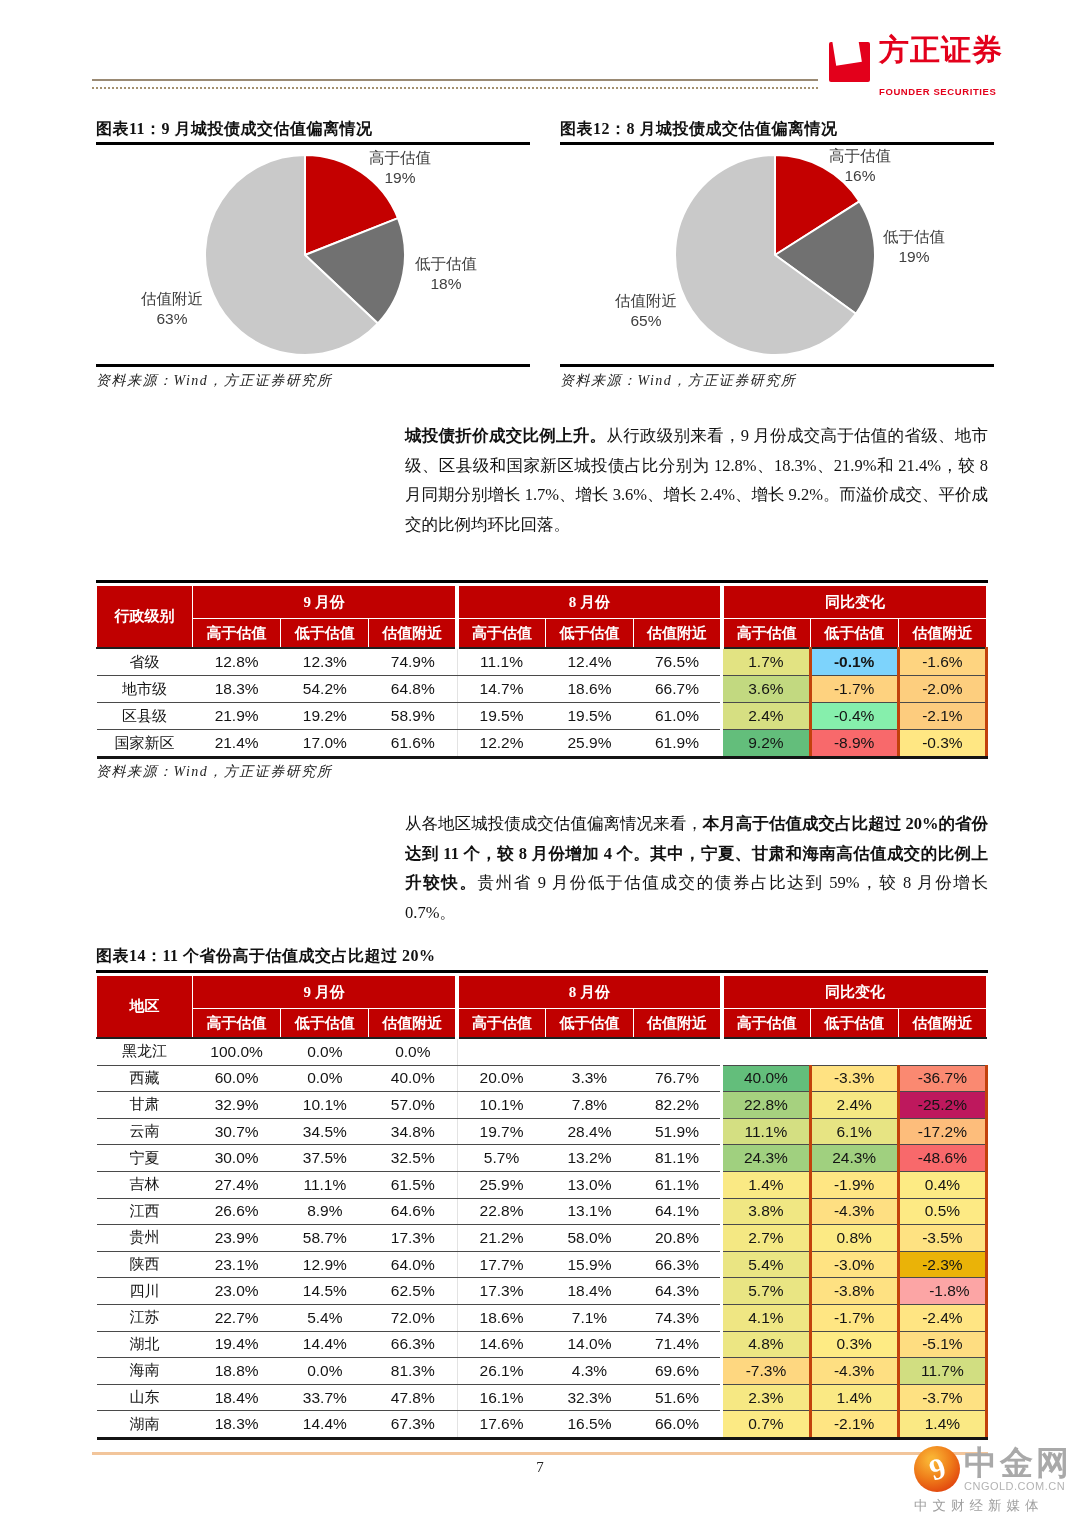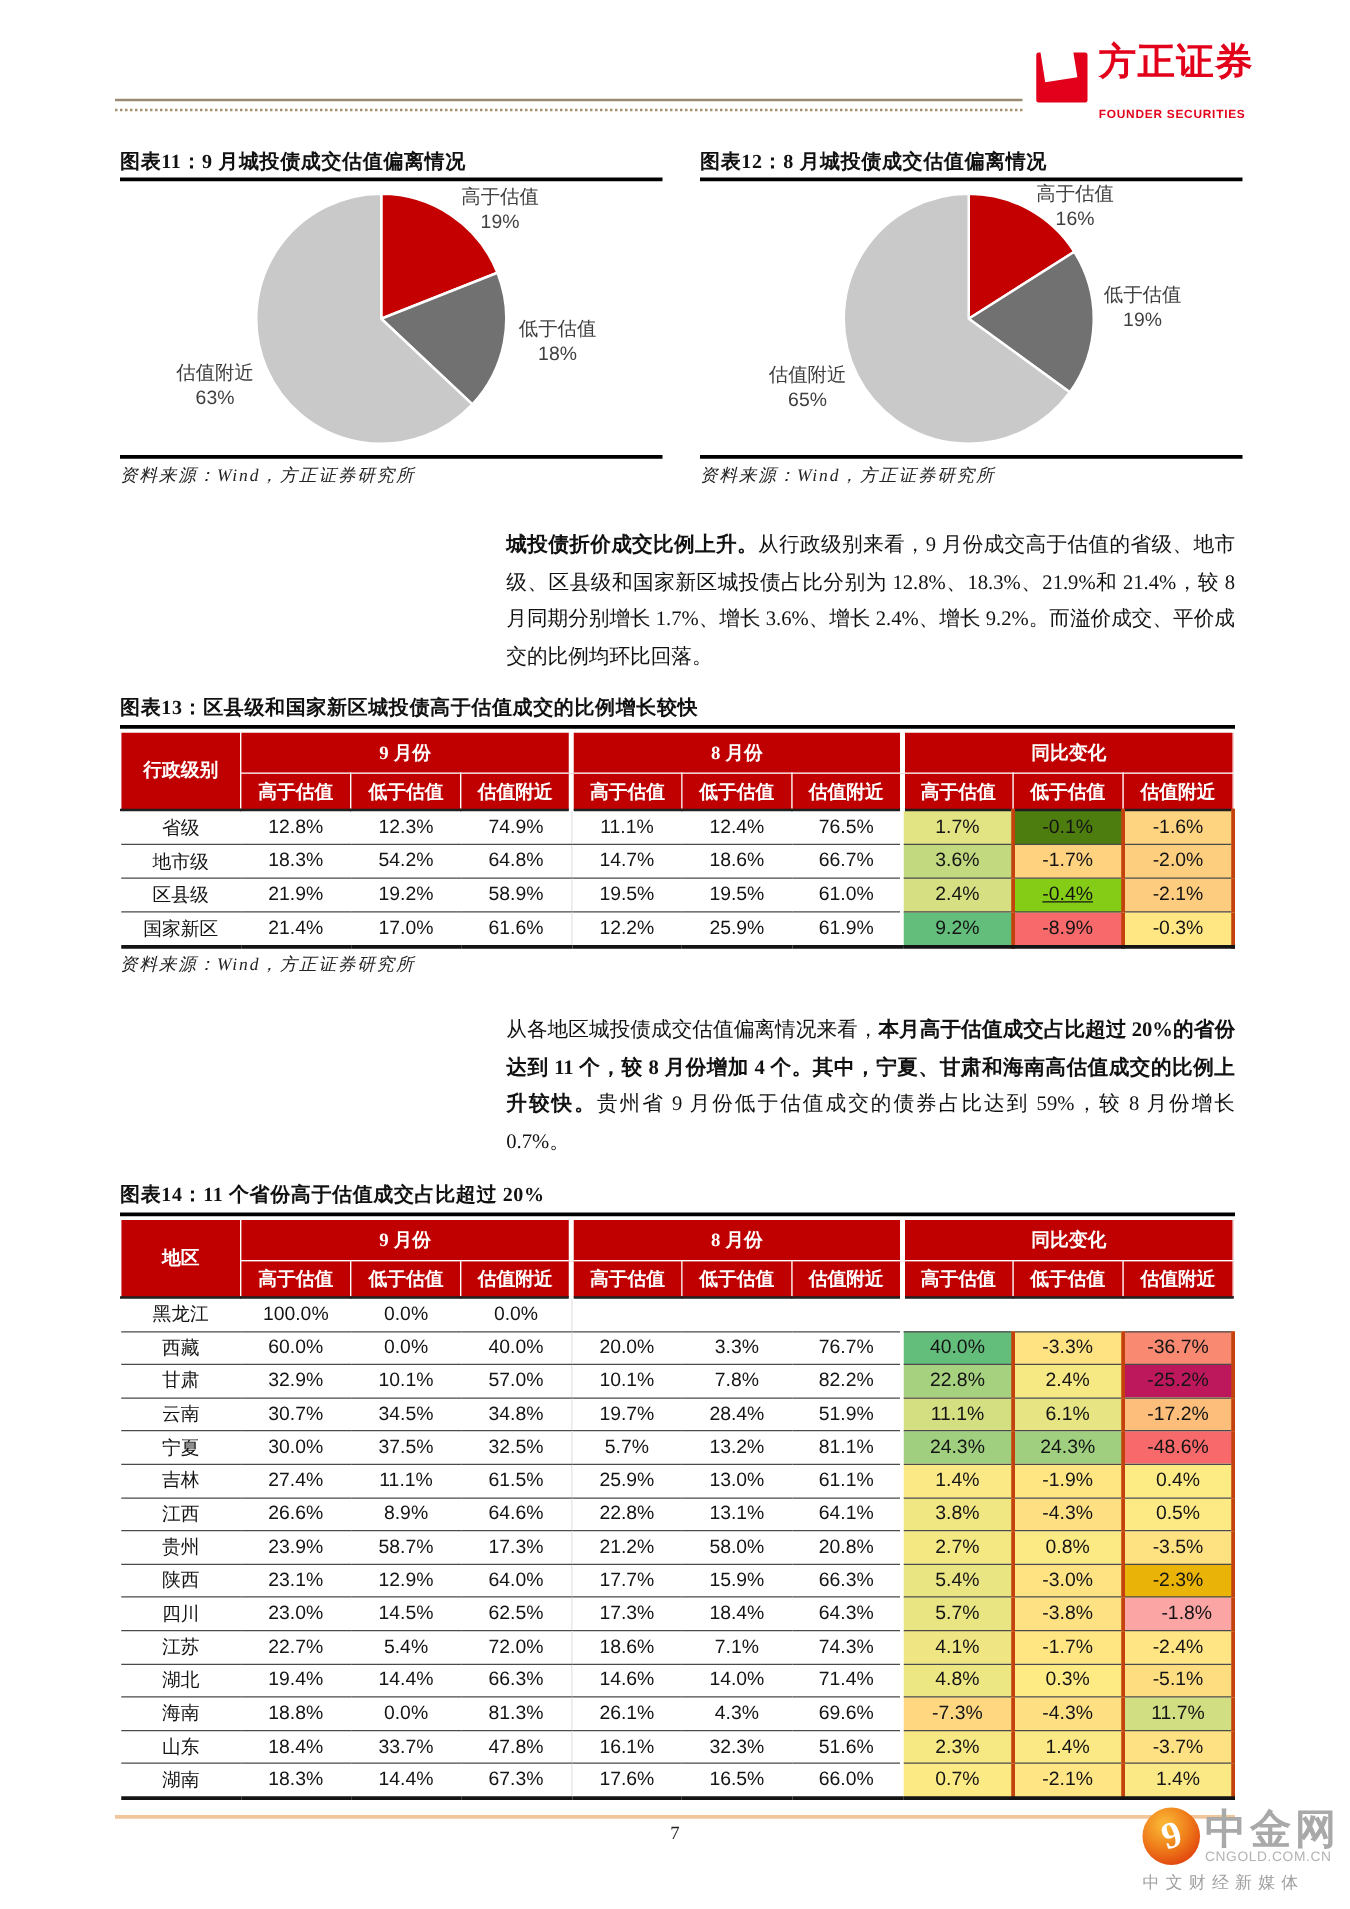--- a/index.html
+++ b/index.html
@@ -119,21 +119,20 @@
   </div>
   <div class="pie-label" style="left:592px;top:291px;width:108px;">
     <div>估值附近</div>
     <div>65%</div>
   </div>
   <div class="black-rule" style="left:560px;top:364px;width:434px;"></div>
   <div class="fig-source" style="left:560px;top:372px;">资料来源：Wind，方正证券研究所</div>
 
   <p class="body-para" style="top:421px;"><b>城投债折价成交比例上升。</b><span>从行政级别来看，9 月份成交高于估值的省级、地市级、区县级和国家新区城投债占比分别为 12.8%、18.3%、21.9%和 21.4%，较 8 月同期分别增长 1.7%、增长 3.6%、增长 2.4%、增长 9.2%。而溢价成交、平价成交的比例均环比回落。</span></p>
 
-  <div class="fig-title" style="left:96px;top:556px;">图表13：区县级和国家新区城投债高于估值成交的比例增长较快</div>
   <div class="black-rule" style="left:96px;top:580px;width:892px;"></div>
   <table class="data-table t13" style="top:585px;" data-table="table13">
       <colgroup>
         <col style="width: 96px;">
         <col>
         <col>
         <col>
         <col>
         <col>
         <col>
@@ -163,21 +162,21 @@
       <tbody>
         <tr>
           <td class="region">省级</td>
           <td>12.8%</td>
           <td>12.3%</td>
           <td>74.9%</td>
           <td class="gstart2">11.1%</td>
           <td>12.4%</td>
           <td>76.5%</td>
           <td class="chg" style="background: rgb(226, 227, 130);">1.7%</td>
-          <td class="chg" style="background: #4d7c0f;">-0.1%</td>
+          <td class="chg" style="background: #7dd3fc; font-weight: bold;">-0.1%</td>
           <td class="chg" style="background: rgb(254, 212, 128);">-1.6%</td>
         </tr>
         <tr>
           <td class="region">地市级</td>
           <td>18.3%</td>
           <td>54.2%</td>
           <td>64.8%</td>
           <td class="gstart2">14.7%</td>
           <td>18.6%</td>
           <td>66.7%</td>
@@ -187,21 +186,21 @@
         </tr>
         <tr>
           <td class="region">区县级</td>
           <td>21.9%</td>
           <td>19.2%</td>
           <td>58.9%</td>
           <td class="gstart2">19.5%</td>
           <td>19.5%</td>
           <td>61.0%</td>
           <td class="chg" style="background: rgb(214, 223, 130);">2.4%</td>
-          <td class="chg" style="background: #84cc16; text-decoration: underline;">-0.4%</td>
+          <td class="chg" style="background: #86efac;">-0.4%</td>
           <td class="chg" style="background: rgb(253, 204, 126);">-2.1%</td>
         </tr>
         <tr>
           <td class="region">国家新区</td>
           <td>21.4%</td>
           <td>17.0%</td>
           <td>61.6%</td>
           <td class="gstart2">12.2%</td>
           <td>25.9%</td>
           <td>61.9%</td>

